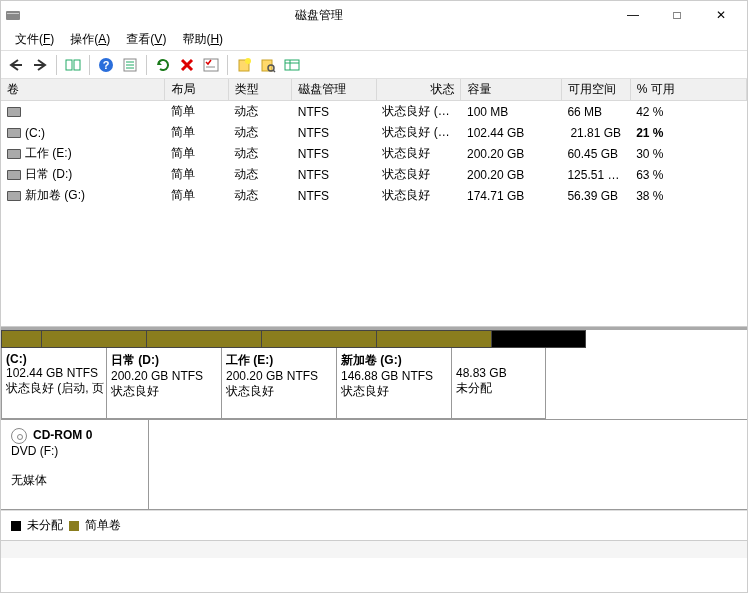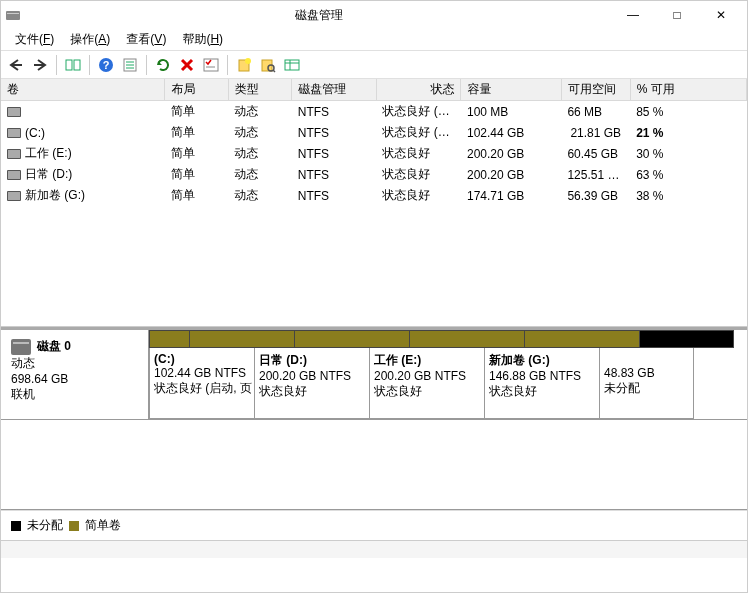--- a/index.html
+++ b/index.html
@@ -156,21 +156,21 @@
       </thead>
     <tbody id="vol-body">
         <tr>
           <td style="max-width: 155px;"><span class="vol-icon"></span></td>
           <td style="max-width: 60px;">简单</td>
           <td style="max-width: 60px;">动态</td>
           <td style="max-width: 80px;">NTFS</td>
           <td style="max-width: 80px;">状态良好 (…</td>
           <td style="max-width: 95px;">100 MB</td>
           <td style="max-width: 65px;">66 MB</td>
-          <td style="max-width: 110px;">85 %</td>
+          <td style="max-width: 110px;">42 %</td>
         </tr>
         <tr>
           <td style="max-width: 155px;"><span class="vol-icon"></span>(C:)</td>
           <td style="max-width: 60px;">简单</td>
           <td style="max-width: 60px;">动态</td>
           <td style="max-width: 80px;">NTFS</td>
           <td style="max-width: 80px;">状态良好 (…</td>
           <td style="max-width: 95px; margin-left: 21px;">102.44 GB</td>
           <td style="max-width: 65px; text-align: center;">21.81 GB</td>
           <td style="max-width: 110px; font-weight: bold;">21 %</td>
@@ -204,40 +204,40 @@
           <td style="max-width: 95px;">174.71 GB</td>
           <td style="max-width: 65px;">56.39 GB</td>
           <td style="max-width: 110px;">38 %</td>
         </tr>
       </tbody>
   </table>
 </div>
 
 <div class="disk-area" id="disk-area">
     <div class="disk-row">
-      <div class="disk-info"><span class="disk-icon"></span><b>磁盘 0</b><br>动态<br>698.64 GB<br>联机</div>
       <div class="disk-parts">
         <div class="parts-header">
           <div class="ph" style="width: 40px; background: rgb(138, 125, 30);"></div>
           <div class="ph" style="width: 105px; background: rgb(138, 125, 30);"></div>
           <div class="ph" style="width: 115px; background: rgb(138, 125, 30);"></div>
           <div class="ph" style="width: 115px; background: rgb(138, 125, 30);"></div>
           <div class="ph" style="width: 115px; background: rgb(138, 125, 30);"></div>
           <div class="ph" style="width: 95px; background: rgb(0, 0, 0);"></div>
         </div>
         <div class="parts-body">
           <div class="pb" style="width: 105px;"><b>(C:)</b><br>102.44 GB NTFS<br>状态良好 (启动, 页</div>
           <div class="pb" style="width: 115px;"><b>日常  (D:)</b><br>200.20 GB NTFS<br>状态良好</div>
           <div class="pb" style="width: 115px;"><b>工作  (E:)</b><br>200.20 GB NTFS<br>状态良好</div>
           <div class="pb" style="width: 115px;"><b>新加卷  (G:)</b><br>146.88 GB NTFS<br>状态良好</div>
           <div class="pb" style="width: 95px;"><br>48.83 GB<br>未分配</div>
         </div>
       </div>
     </div>
     <div class="disk-row">
+      <div class="disk-info"><span class="cd-icon"></span><b>CD-ROM 0</b><br>DVD (F:)<br>&nbsp;<br>无媒体</div>
       <div class="disk-parts"></div>
     </div>
   </div>
 
 <div class="legend" id="legend">
     <span class="sw" style="background: rgb(0, 0, 0);"></span>
     <span>未分配</span>
     <span class="sw" style="background: rgb(138, 125, 30);"></span>
     <span>简单卷</span>
   </div>

